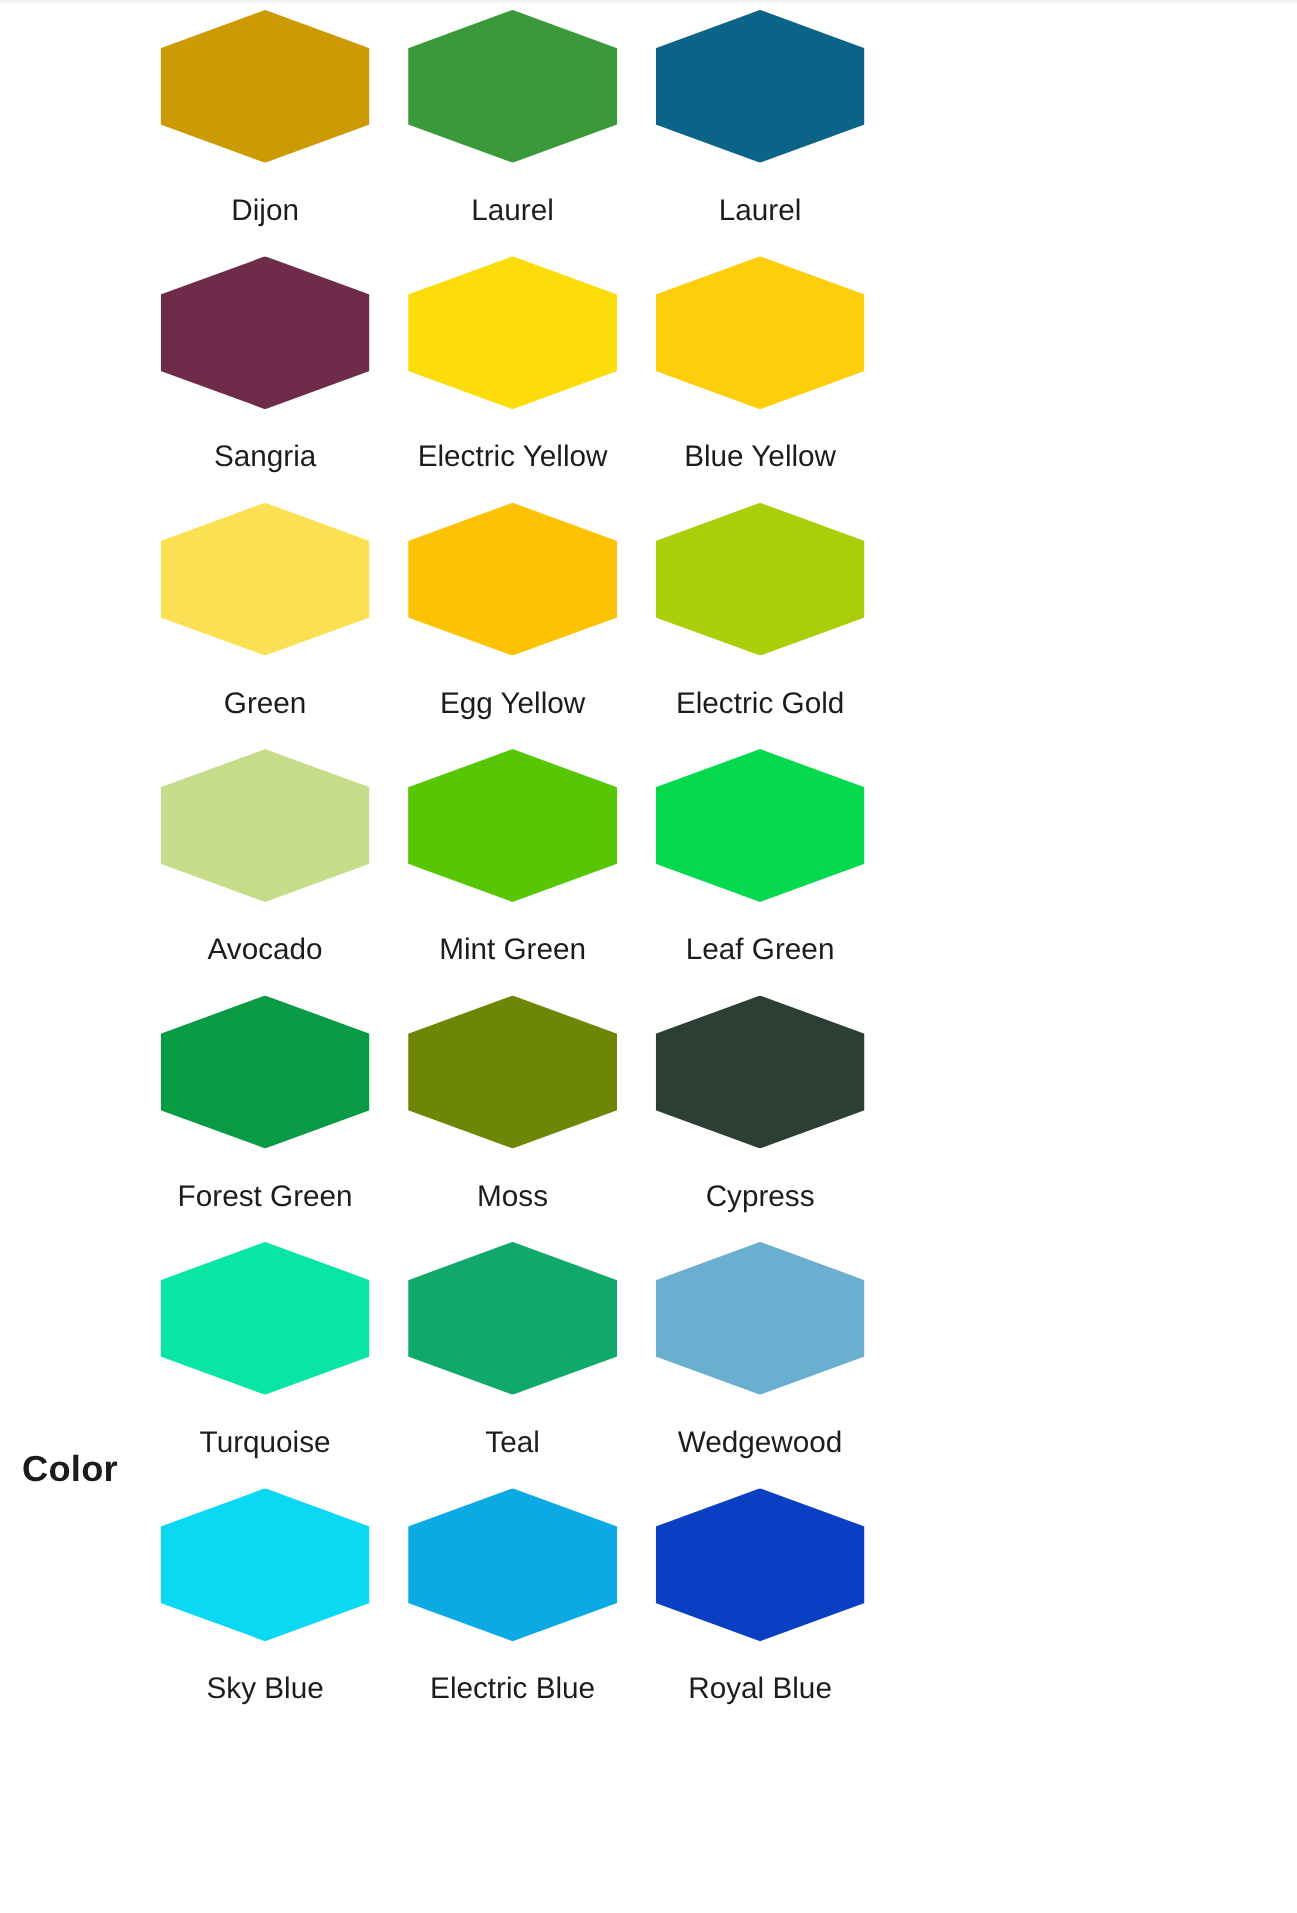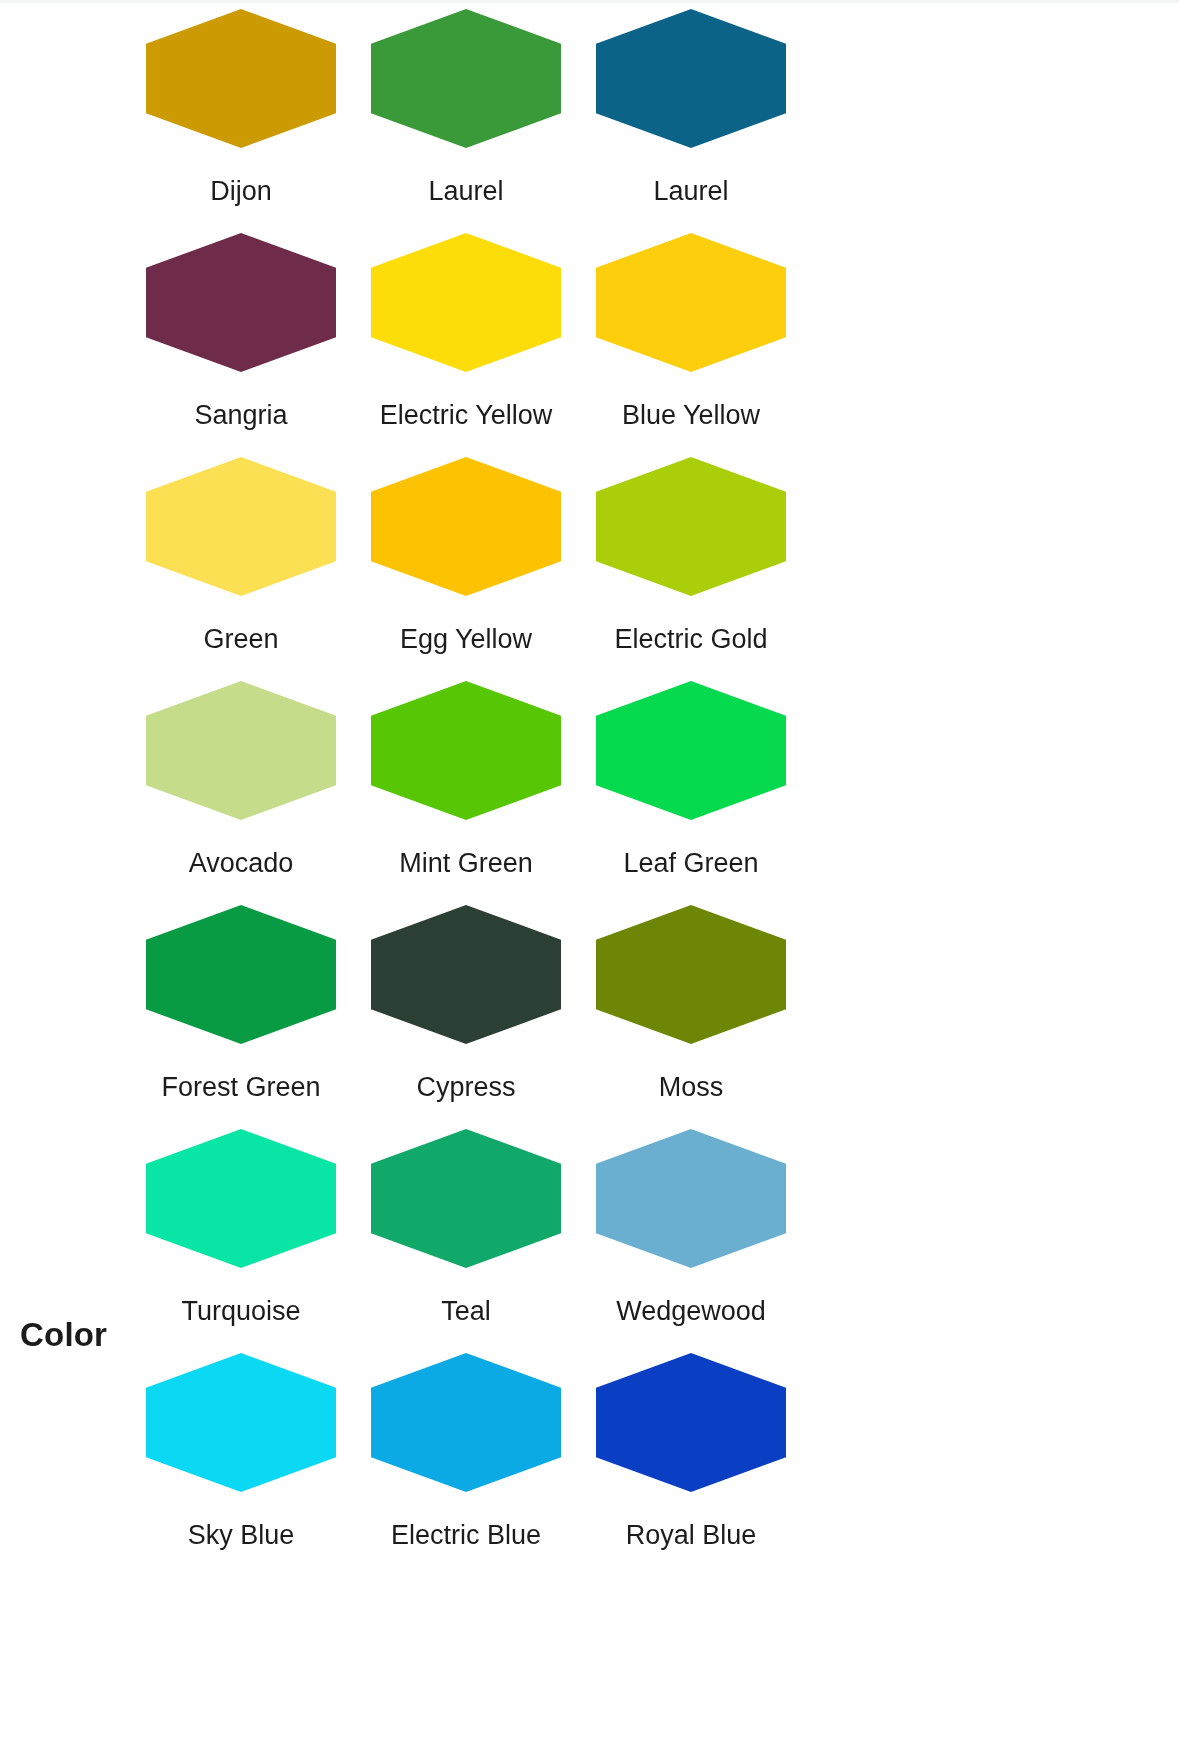--- a/index.html
+++ b/index.html
@@ -147,26 +147,26 @@
       </div>
       <div class="swatch-cell">
         <div class="hex" style="background: rgb(5, 218, 78);"></div>
         <div class="swatch-name">Leaf Green</div>
       </div>
       <div class="swatch-cell">
         <div class="hex" style="background: rgb(8, 155, 67);"></div>
         <div class="swatch-name">Forest Green</div>
       </div>
       <div class="swatch-cell">
+        <div class="hex" style="background: rgb(109, 134, 5);"></div>
+        <div class="swatch-name">Moss</div>
+      </div>
+      <div class="swatch-cell">
         <div class="hex" style="background: rgb(44, 63, 52);"></div>
         <div class="swatch-name">Cypress</div>
-      </div>
-      <div class="swatch-cell">
-        <div class="hex" style="background: rgb(109, 134, 5);"></div>
-        <div class="swatch-name">Moss</div>
       </div>
       <div class="swatch-cell">
         <div class="hex" style="background: rgb(8, 229, 165);"></div>
         <div class="swatch-name">Turquoise</div>
       </div>
       <div class="swatch-cell">
         <div class="hex" style="background: rgb(17, 169, 106);"></div>
         <div class="swatch-name">Teal</div>
       </div>
       <div class="swatch-cell">

